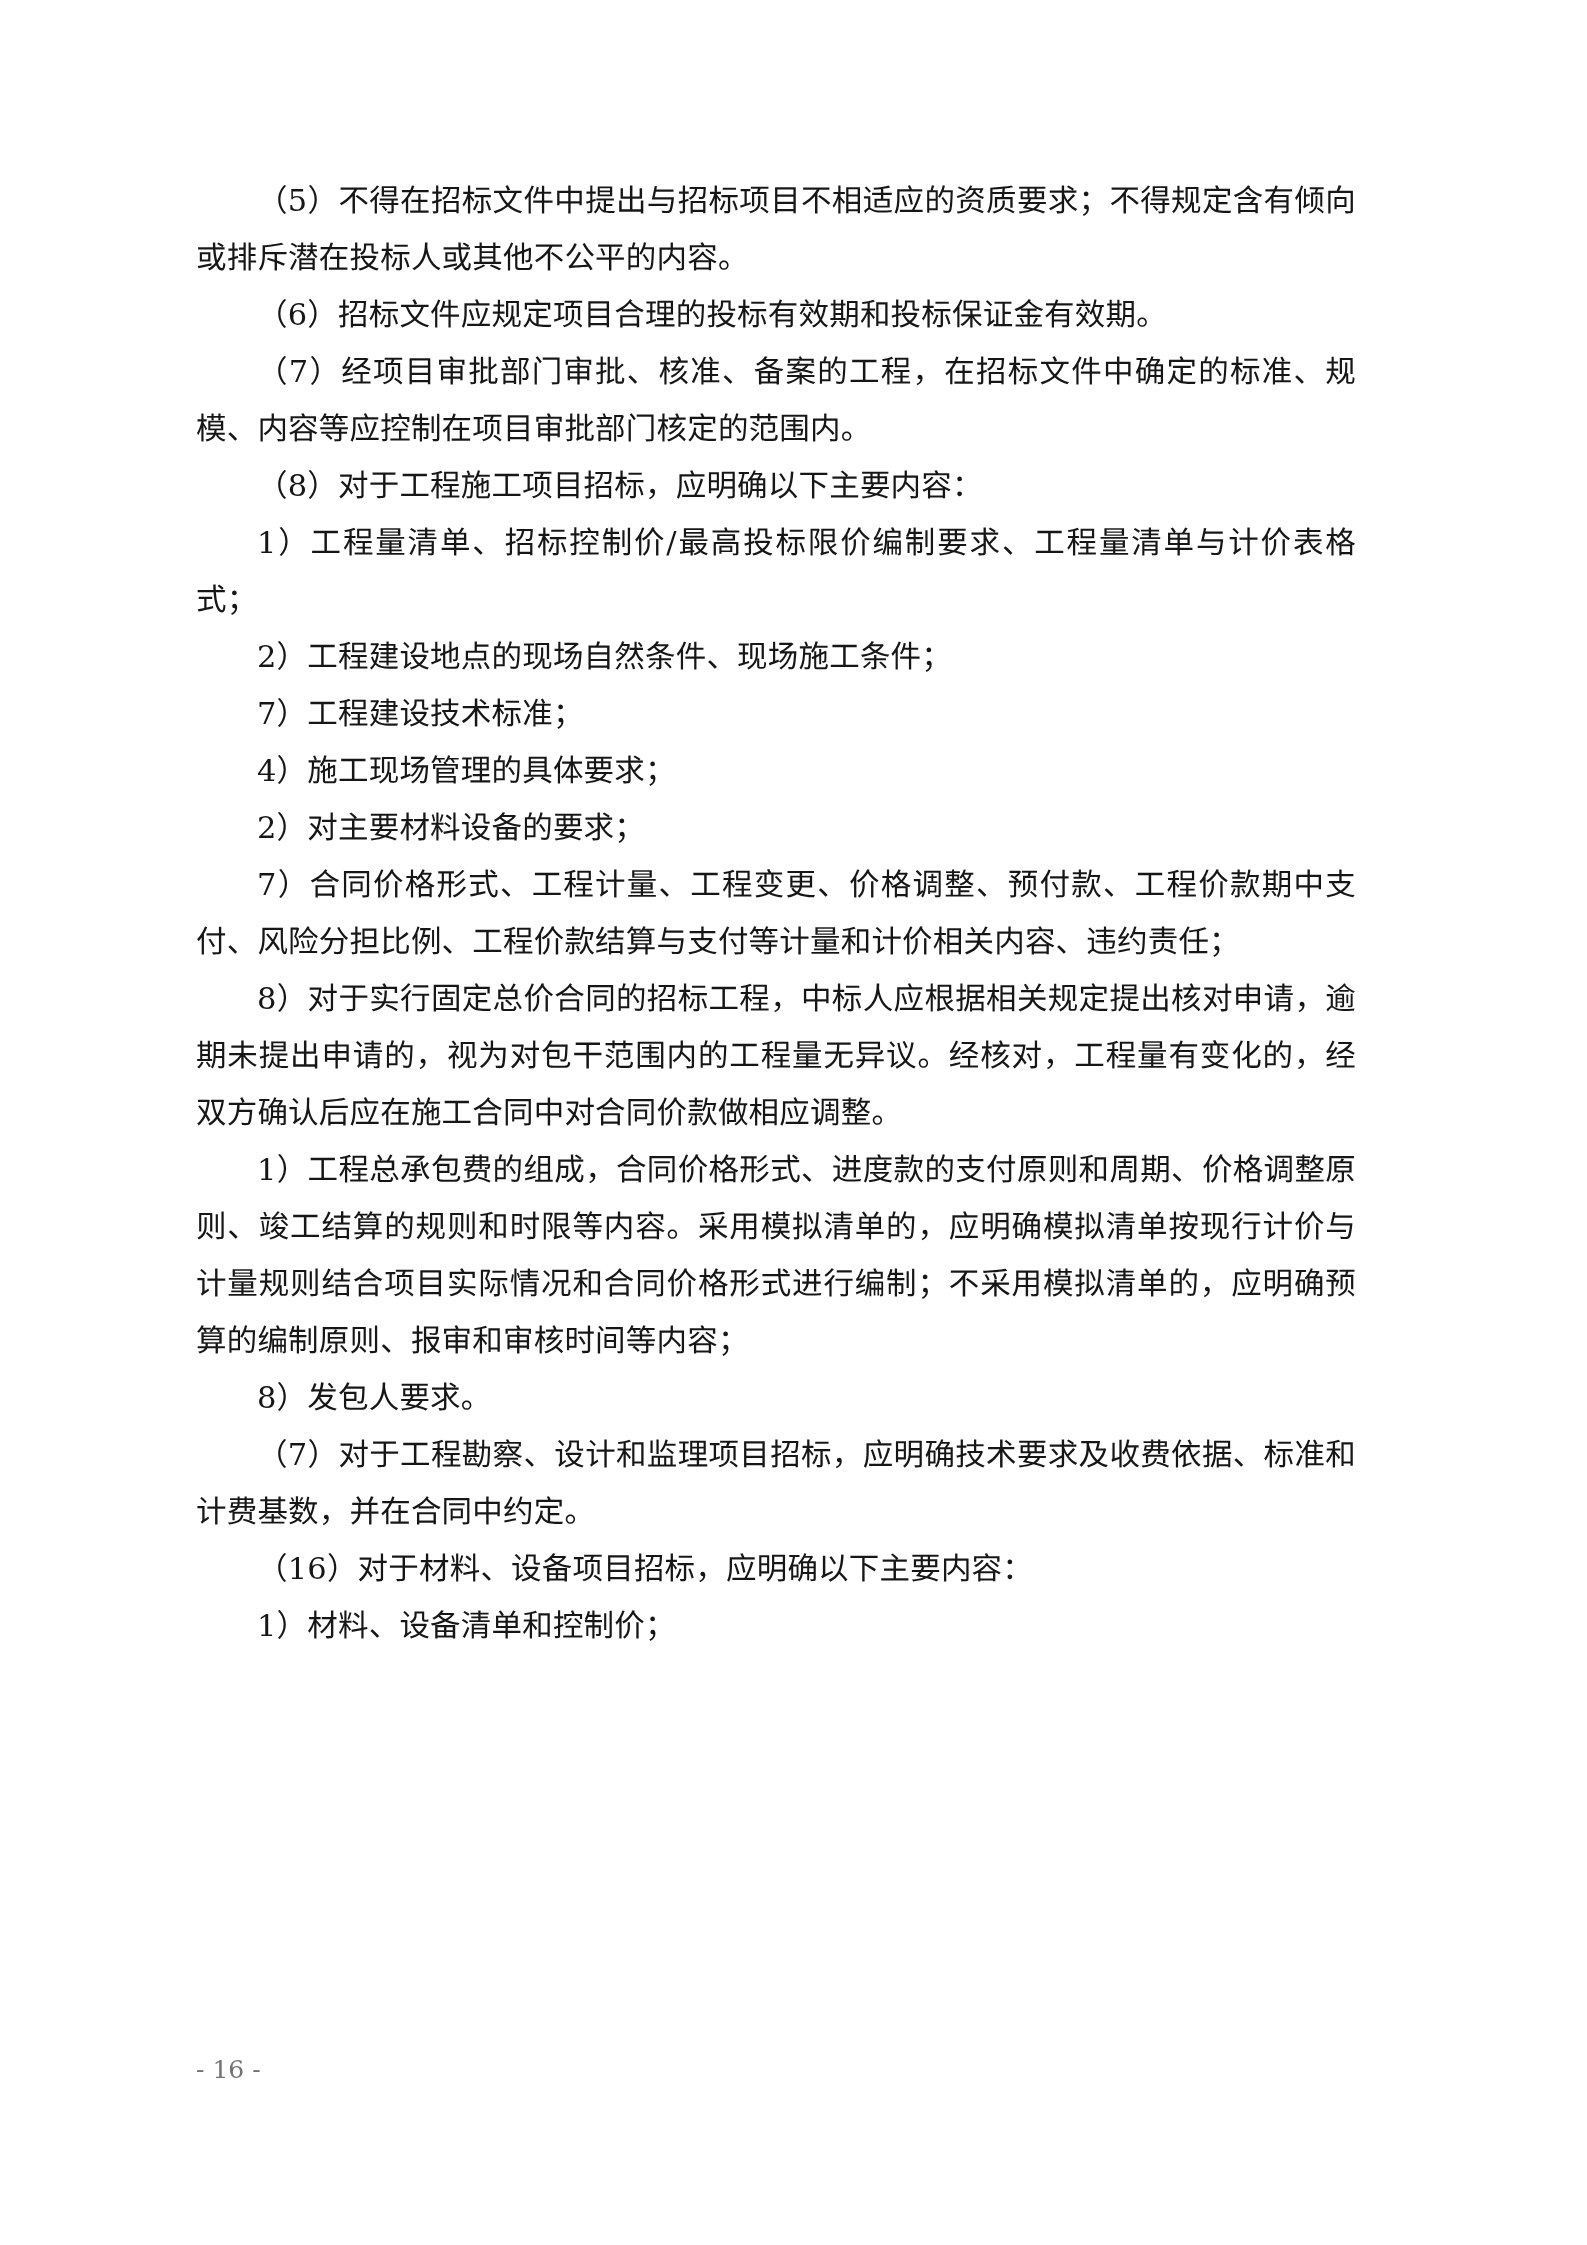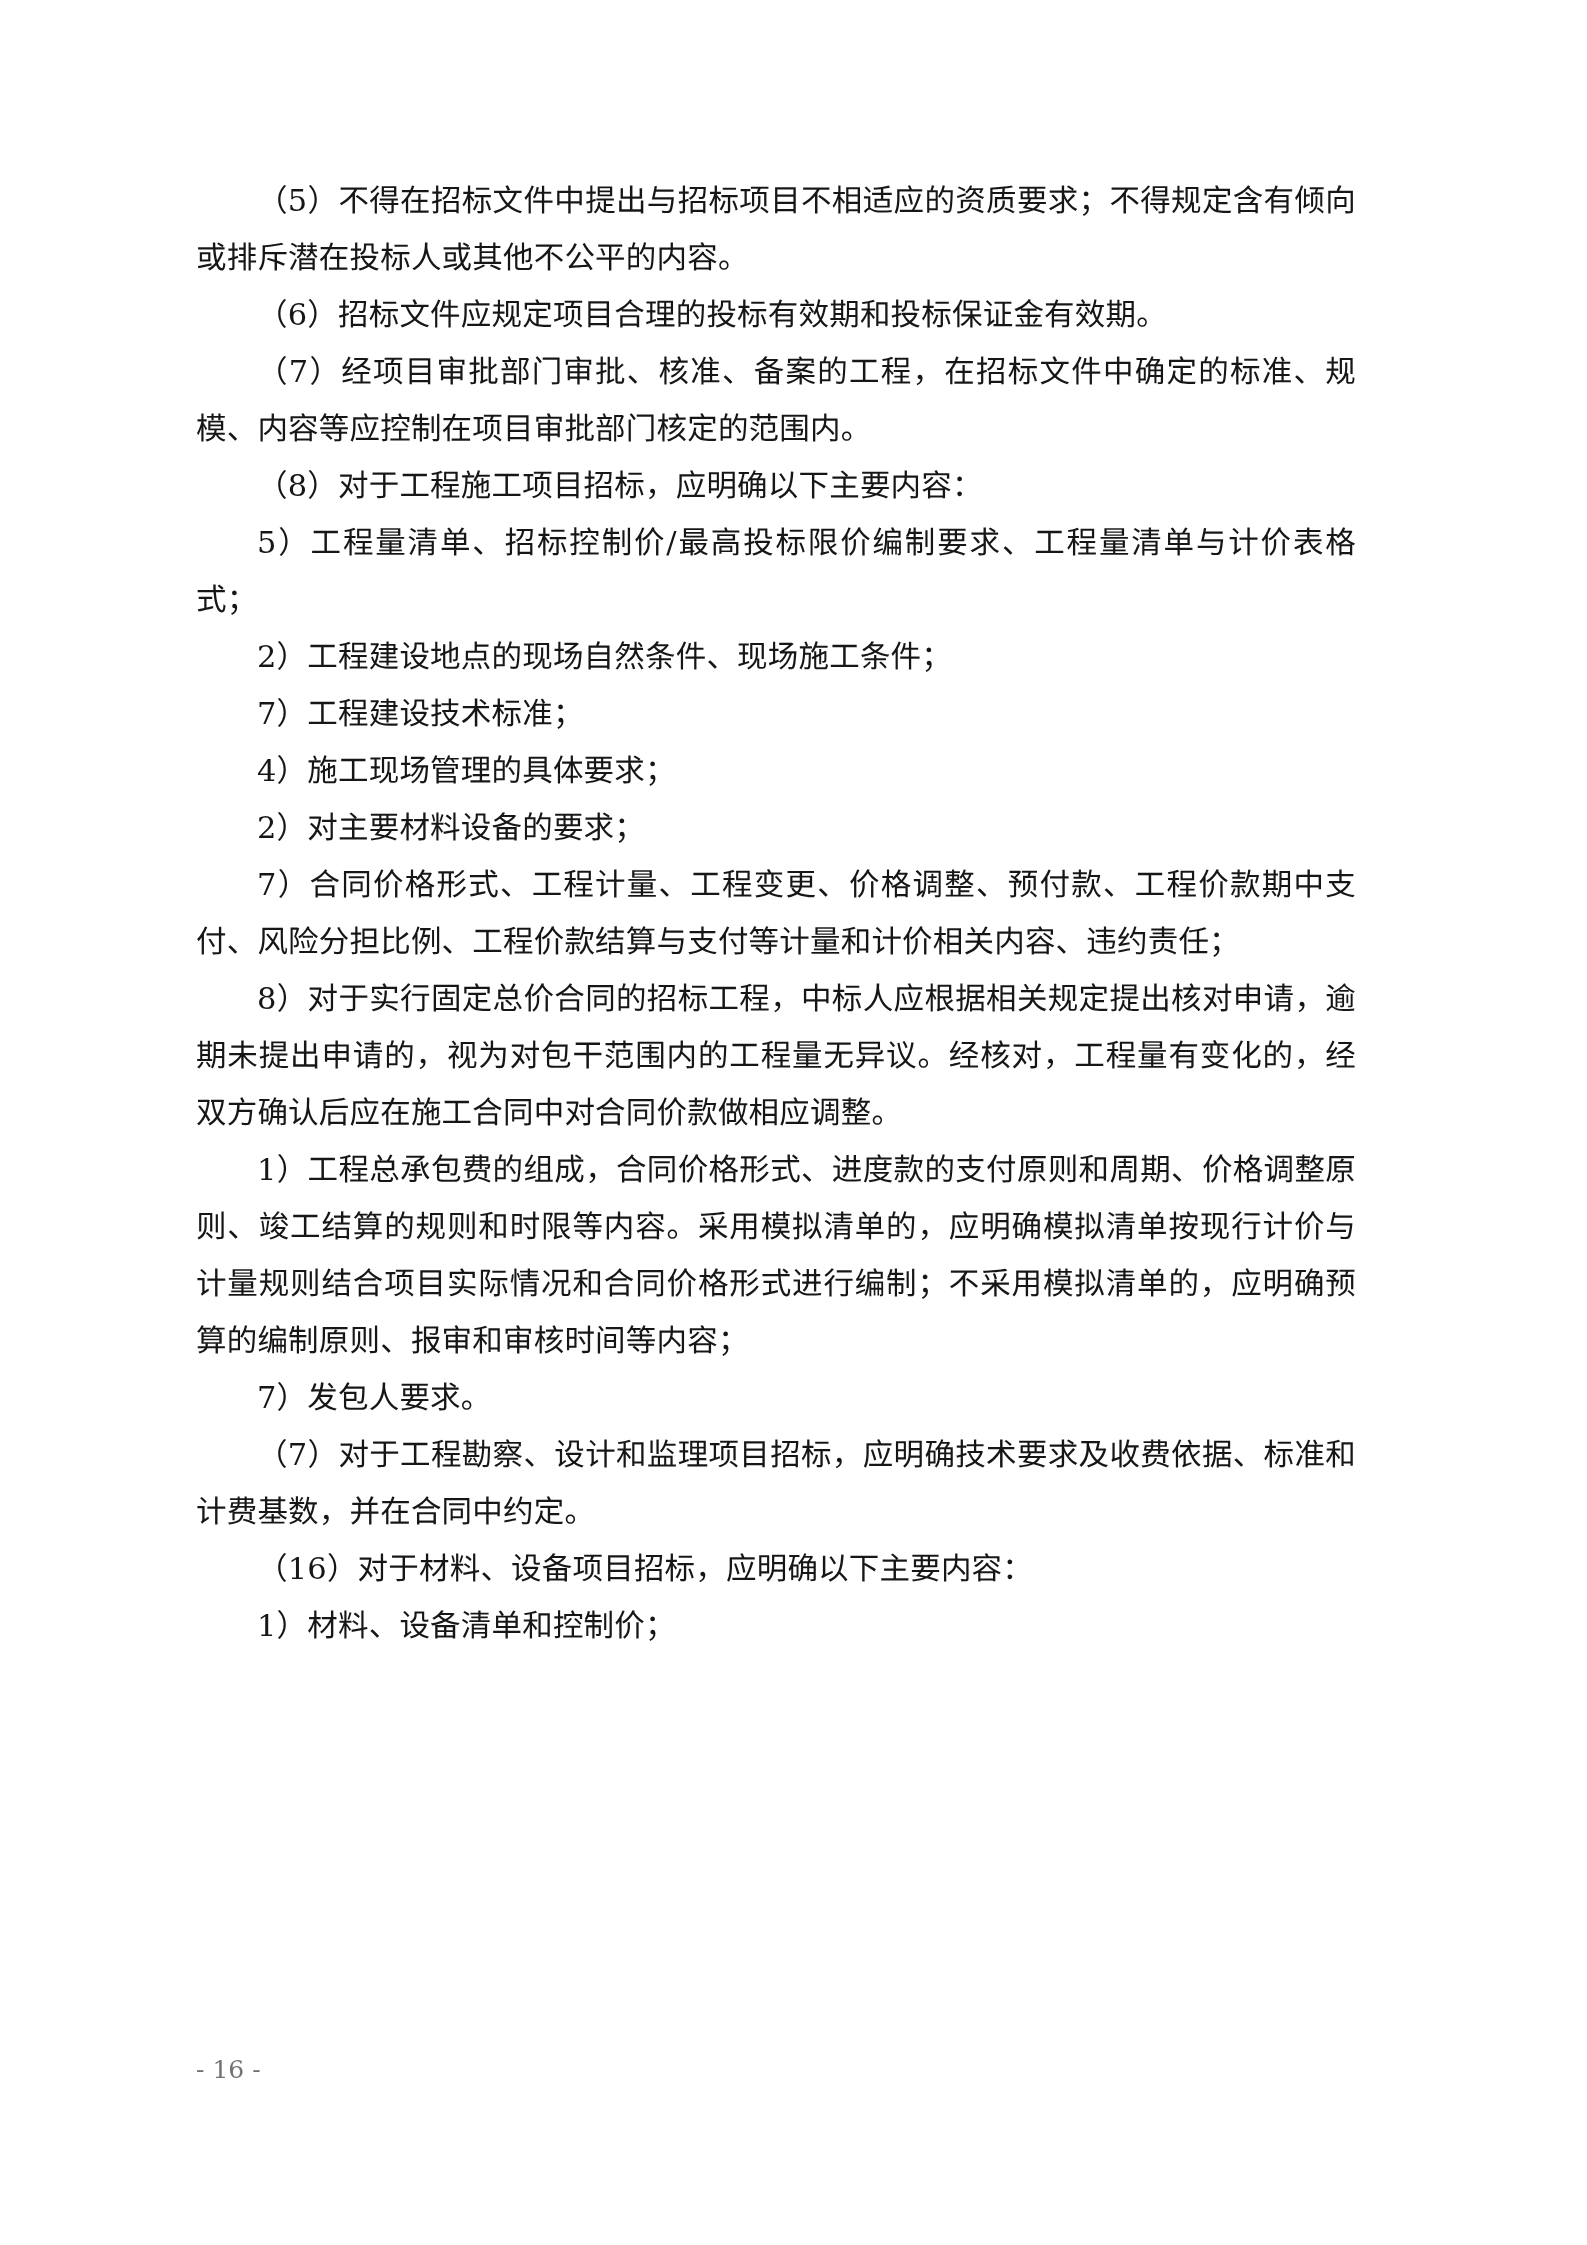--- a/index.html
+++ b/index.html
@@ -56,29 +56,29 @@
 </style>
 </head>
 <body>
 
 <div class="page">
   <div class="content">
     <p class="para">（5）不得在招标文件中提出与招标项目不相适应的资质要求；不得规定含有倾向或排斥潜在投标人或其他不公平的内容。</p>
     <p class="para">（6）招标文件应规定项目合理的投标有效期和投标保证金有效期。</p>
     <p class="para">（7）经项目审批部门审批、核准、备案的工程，在招标文件中确定的标准、规模、内容等应控制在项目审批部门核定的范围内。</p>
     <p class="para">（8）对于工程施工项目招标，应明确以下主要内容：</p>
-    <p class="para">5）工程量清单、招标控制价/最高投标限价编制要求、工程量清单与计价表格式；</p>
+    <p class="para">1）工程量清单、招标控制价/最高投标限价编制要求、工程量清单与计价表格式；</p>
     <p class="para">2）工程建设地点的现场自然条件、现场施工条件；</p>
     <p class="para">7）工程建设技术标准；</p>
     <p class="para">4）施工现场管理的具体要求；</p>
     <p class="para">2）对主要材料设备的要求；</p>
     <p class="para">7）合同价格形式、工程计量、工程变更、价格调整、预付款、工程价款期中支付、风险分担比例、工程价款结算与支付等计量和计价相关内容、违约责任；</p>
     <p class="para">8）对于实行固定总价合同的招标工程，中标人应根据相关规定提出核对申请，逾期未提出申请的，视为对包干范围内的工程量无异议。经核对，工程量有变化的，经双方确认后应在施工合同中对合同价款做相应调整。</p>
     <p class="para">1）工程总承包费的组成，合同价格形式、进度款的支付原则和周期、价格调整原则、竣工结算的规则和时限等内容。采用模拟清单的，应明确模拟清单按现行计价与计量规则结合项目实际情况和合同价格形式进行编制；不采用模拟清单的，应明确预算的编制原则、报审和审核时间等内容；</p>
-    <p class="para">7）发包人要求。</p>
+    <p class="para">8）发包人要求。</p>
     <p class="para">（7）对于工程勘察、设计和监理项目招标，应明确技术要求及收费依据、标准和计费基数，并在合同中约定。</p>
     <p class="para">（16）对于材料、设备项目招标，应明确以下主要内容：</p>
     <p class="para">1）材料、设备清单和控制价；</p>
   </div>
   <div class="footer">
     <span class="page-number">- 16 -</span>
   </div>
 </div>
 
 </body></html>

